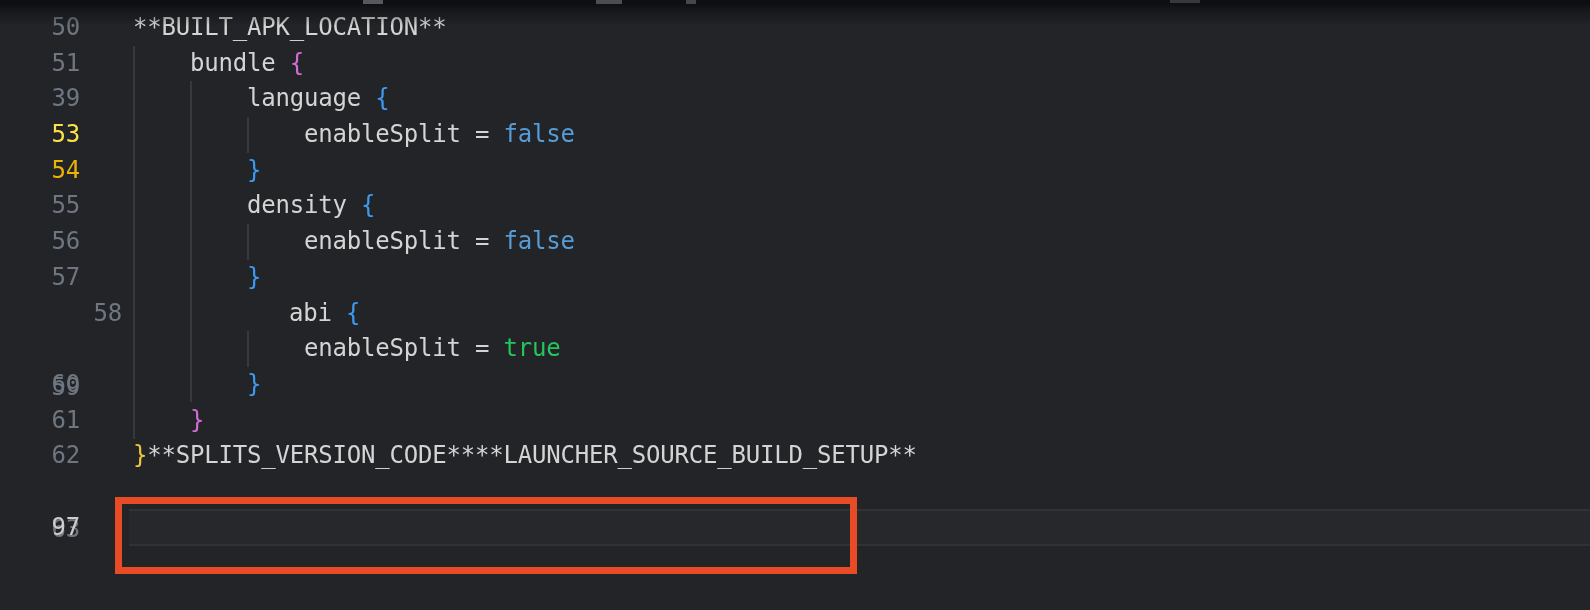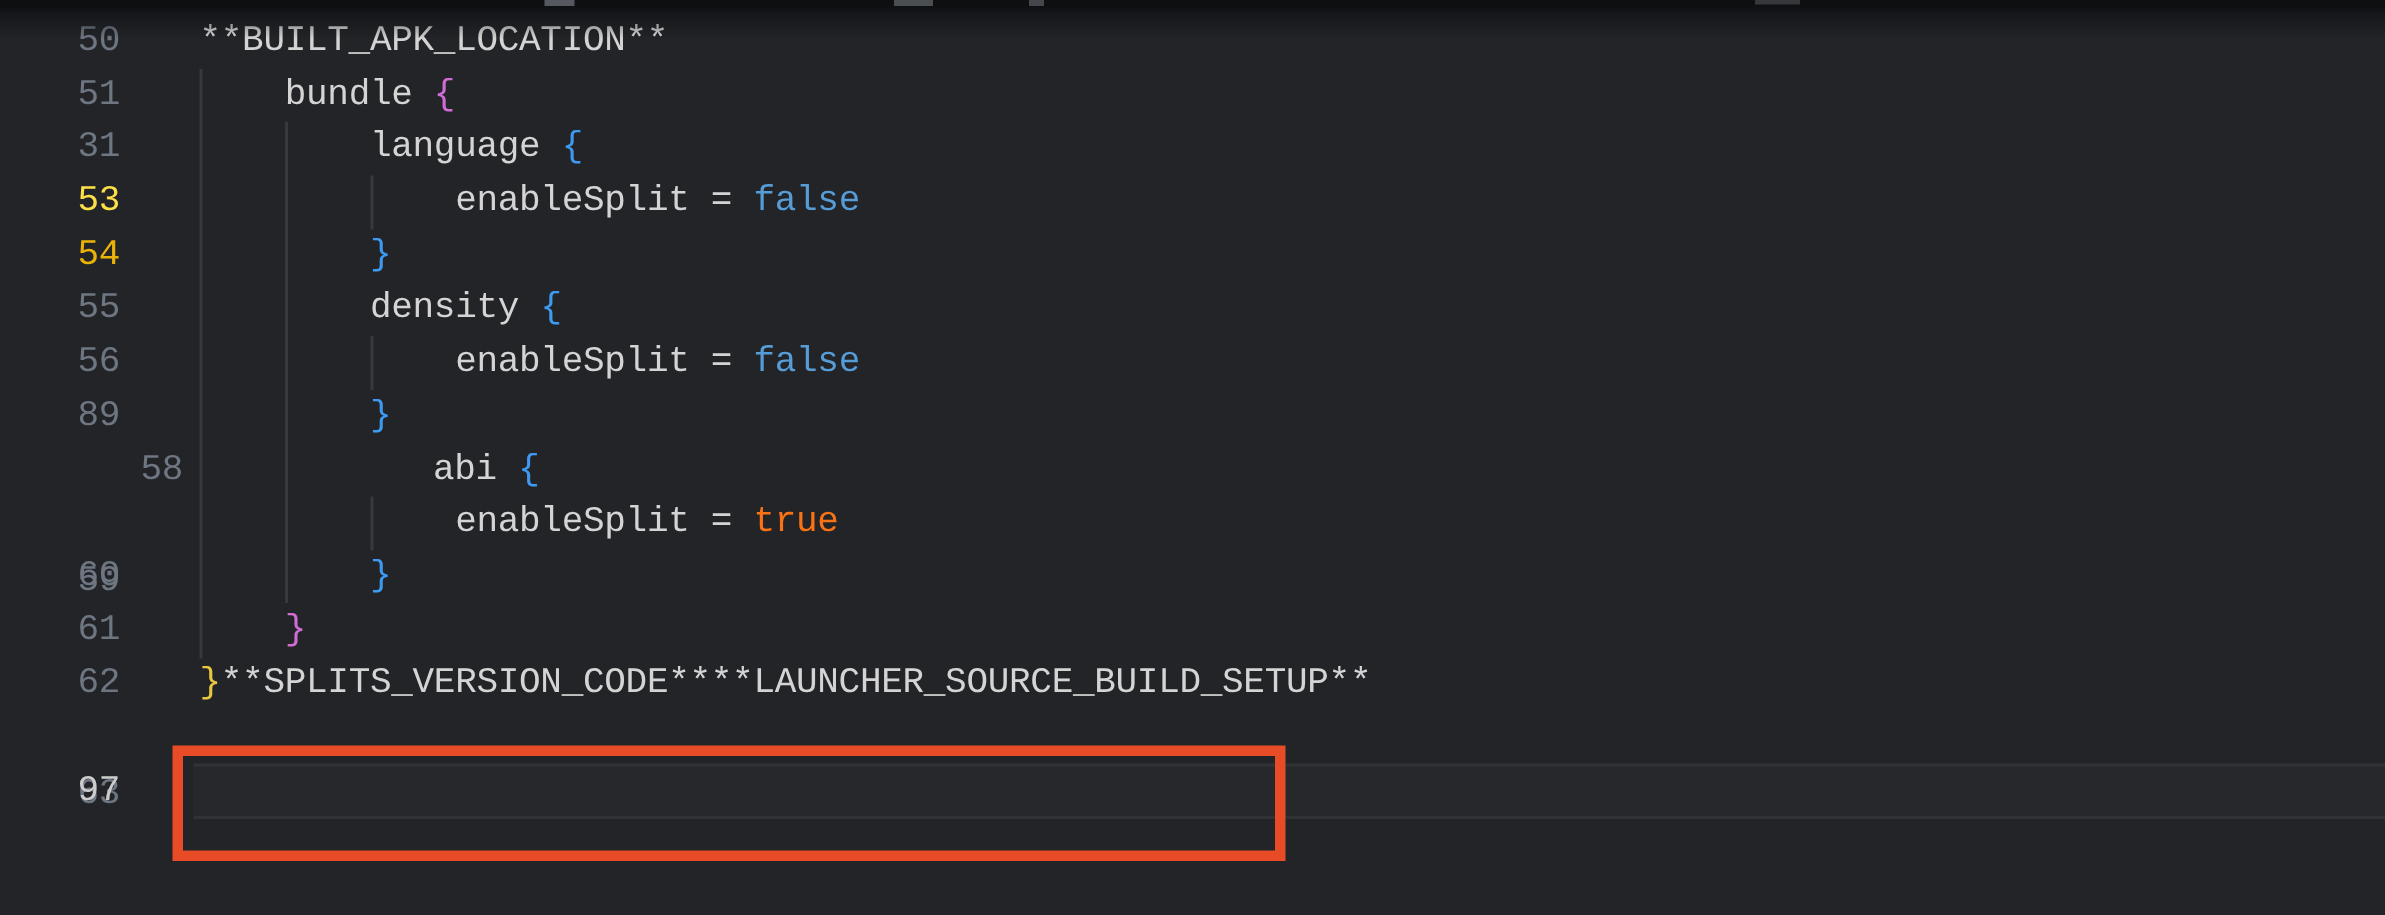--- a/index.html
+++ b/index.html
@@ -1,21 +1,21 @@
 <!DOCTYPE html>
 <html><head>
 <meta charset="utf-8">
 <style>
   html,body{margin:0;padding:0;}
   body{
     width:1590px;height:610px;overflow:hidden;
     background:#232428;
     font-family:"DejaVu Sans Mono", monospace;
   }
-  .editor{position:relative;width:1590px;height:610px;background:#232428;font-family:Liberation Mono, monospace;}
+  .editor{position:relative;width:1590px;height:610px;background:#232428;}
 
   
   .active-line-band{
     position:absolute;left:129px;right:0;top:509px;height:37px;
     background:#27282c;border-top:2px solid #303236;border-bottom:2px solid #303236;
     box-sizing:border-box;z-index:1;
   }
 
   
   .guide{position:absolute;width:2px;background:#37393e;z-index:2;}
@@ -60,28 +60,28 @@
 
   <div class="guide g1" style="background: rgb(55, 57, 62);"></div>
   <div class="guide g2" style="background: rgb(55, 57, 62);"></div>
   <div class="guide g3a" style="background: rgb(55, 57, 62);"></div>
   <div class="guide g3b" style="background: rgb(55, 57, 62);"></div>
   <div class="guide g3c" style="background: rgb(55, 57, 62);"></div>
 
   <div class="code-lines">
       <div class="line"><span class="ln" style="color: rgb(110, 118, 129);">50</span><span class="code"><span></span><span style="color: rgb(212, 212, 212);">**BUILT_APK_LOCATION**</span></span></div>
       <div class="line"><span class="ln" style="color: rgb(110, 118, 129);">51</span><span class="code"><span>    </span><span style="color: rgb(212, 212, 212);">bundle </span><span style="color: rgb(209, 108, 214);">{</span></span></div>
-      <div class="line"><span class="ln" style="color: rgb(110, 118, 129);">31</span><span class="code"><span>        </span><span style="color: rgb(212, 212, 212);">language </span><span style="color: rgb(61, 154, 240);">{</span></span></div>
+      <div class="line"><span class="ln" style="color: rgb(110, 118, 129);">39</span><span class="code"><span>        </span><span style="color: rgb(212, 212, 212);">language </span><span style="color: rgb(61, 154, 240);">{</span></span></div>
       <div class="line"><span class="ln" style="color: #fde047;">53</span><span class="code"><span>            </span><span style="color: rgb(212, 212, 212);">enableSplit = </span><span style="color: rgb(86, 156, 214);">false</span></span></div>
       <div class="line"><span class="ln" style="color: #eab308;">54</span><span class="code"><span>        </span><span style="color: rgb(61, 154, 240);">}</span></span></div>
       <div class="line"><span class="ln" style="color: rgb(110, 118, 129);">55</span><span class="code"><span>        </span><span style="color: rgb(212, 212, 212);">density </span><span style="color: rgb(61, 154, 240);">{</span></span></div>
       <div class="line"><span class="ln" style="color: rgb(110, 118, 129);">56</span><span class="code"><span>            </span><span style="color: rgb(212, 212, 212);">enableSplit = </span><span style="color: rgb(86, 156, 214);">false</span></span></div>
-      <div class="line"><span class="ln" style="color: rgb(110, 118, 129);">89</span><span class="code"><span>        </span><span style="color: rgb(61, 154, 240);">}</span></span></div>
+      <div class="line"><span class="ln" style="color: rgb(110, 118, 129);">57</span><span class="code"><span>        </span><span style="color: rgb(61, 154, 240);">}</span></span></div>
       <div class="line"><span class="ln" style="color: rgb(110, 118, 129); margin-left: 42px;">58</span><span class="code"><span>        </span><span style="color: rgb(212, 212, 212);">abi </span><span style="color: rgb(61, 154, 240);">{</span></span></div>
-      <div class="line"><span class="ln" style="color: rgb(110, 118, 129); margin-top: 39px;">59</span><span class="code"><span>            </span><span style="color: rgb(212, 212, 212);">enableSplit = </span><span style="color: #f97316;">true</span></span></div>
+      <div class="line"><span class="ln" style="color: rgb(110, 118, 129); margin-top: 39px;">59</span><span class="code"><span>            </span><span style="color: rgb(212, 212, 212);">enableSplit = </span><span style="color: #22c55e;">true</span></span></div>
       <div class="line"><span class="ln" style="color: rgb(110, 118, 129);">60</span><span class="code"><span>        </span><span style="color: rgb(61, 154, 240);">}</span></span></div>
       <div class="line"><span class="ln" style="color: rgb(110, 118, 129);">61</span><span class="code"><span>    </span><span style="color: rgb(209, 108, 214);">}</span></span></div>
       <div class="line"><span class="ln" style="color: rgb(110, 118, 129);">62</span><span class="code"><span></span><span style="color: rgb(233, 198, 63);">}</span><span style="color: rgb(212, 212, 212);">**SPLITS_VERSION_CODE****LAUNCHER_SOURCE_BUILD_SETUP**</span></span></div>
       <div class="line"><span class="ln" style="color: rgb(110, 118, 129); margin-top: 38px;">63</span><span class="code"><span></span></span></div>
       <div class="line active"><span class="ln" style="color: rgb(204, 204, 204);">97</span></div>
     </div>
 
   <div class="top-shadow"></div>
   <div class="remnant r1"></div>
   <div class="remnant r2"></div>

